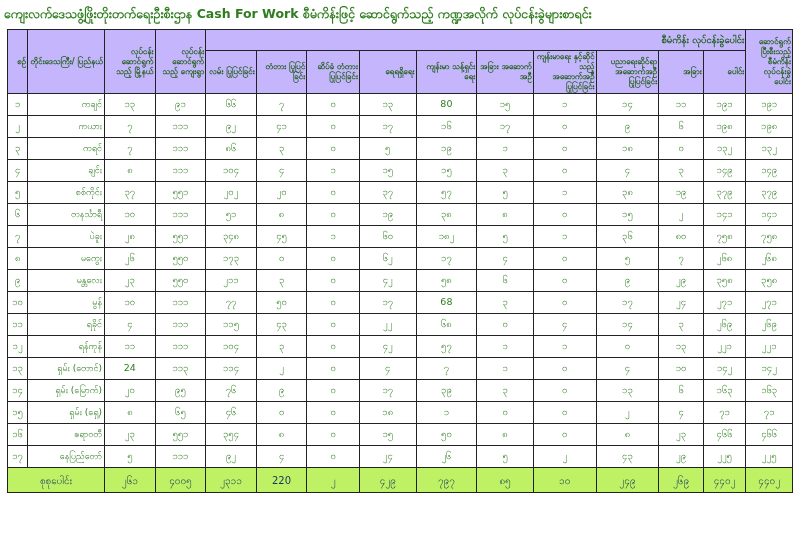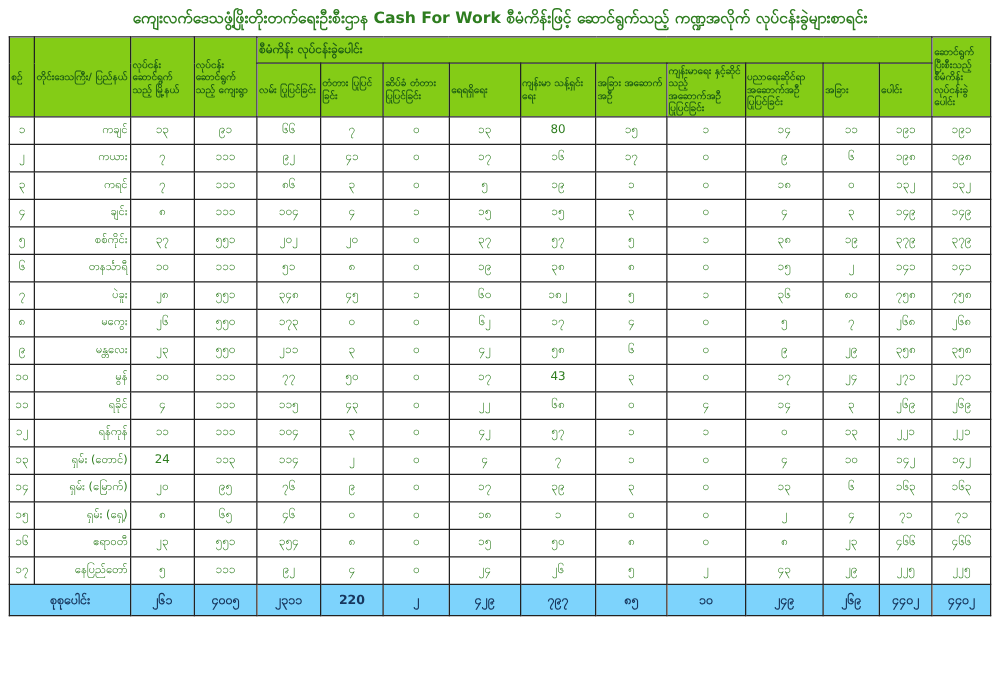--- a/index.html
+++ b/index.html
@@ -1,24 +1,24 @@
 <!DOCTYPE html>
 <html><head>
 <meta charset="utf-8">
 <style>
   html,body{margin:0;padding:0;}
   body{width:800px;height:550px;background:#ffffff;font-family:"DejaVu Sans","Liberation Sans",sans-serif;overflow:hidden;}
-  .title{color:#2e7d1f;font-weight:bold;text-align:center;font-size:12.5px;padding:6px 4px 5px;}
+  .title{color:#2e7d1f;font-weight:bold;text-align:left;font-size:12.5px;padding:6px 4px 5px;}
   table{border-collapse:collapse;margin:0 auto;table-layout:fixed;width:786px;}
   th,td{border:1px solid #222222;overflow:hidden;}
-  thead th{background:#84cc16;color:#1d5c14;font-size:8px;font-weight:bold;padding:1px 1px;line-height:1.25;text-align:left;vertical-align:middle;}
+  thead th{background:#c4b5fd;color:#1d5c14;font-size:8px;font-weight:bold;padding:1px 1px;line-height:1.25;text-align:right;vertical-align:middle;}
   thead th.group{font-size:9.5px;height:18px;}
   tbody td{color:#2e7d1f;font-size:9.5px;text-align:center;padding:0 2px;height:21px;line-height:1.1;vertical-align:middle;background:#ffffff;}
   tbody td.region{text-align:right;padding-left:3px;font-size:9px;}
-  tr.totals td{background:#7dd3fc;color:#17365d;font-weight:bold;height:24px;font-size:10px;}
+  tr.totals td{background:#bef264;color:#17365d;font-weight:normal;height:24px;font-size:10px;}
 </style>
 </head>
 <body>
 
 <div class="title">ကျေးလက်ဒေသဖွံ့ဖြိုးတိုးတက်ရေးဦးစီးဌာန Cash For Work စီမံကိန်းဖြင့် ဆောင်ရွက်သည့် ကဏ္ဍအလိုက် လုပ်ငန်းခွဲများစာရင်း</div>
 
 <table>
   <colgroup>
     <col style="width:20px">
       <col style="width:76px">
@@ -214,21 +214,21 @@
       </tr>
       <tr>
         <td>၁၀</td>
         <td class="region">မွန်</td>
         <td>၁၀</td>
         <td>၁၁၁</td>
         <td>၇၇</td>
         <td>၅၀</td>
         <td>၀</td>
         <td>၁၇</td>
-        <td>43</td>
+        <td>68</td>
         <td>၃</td>
         <td>၀</td>
         <td>၁၇</td>
         <td>၂၄</td>
         <td>၂၇၁</td>
         <td>၂၇၁</td>
       </tr>
       <tr>
         <td>၁၁</td>
         <td class="region">ရခိုင်</td>

